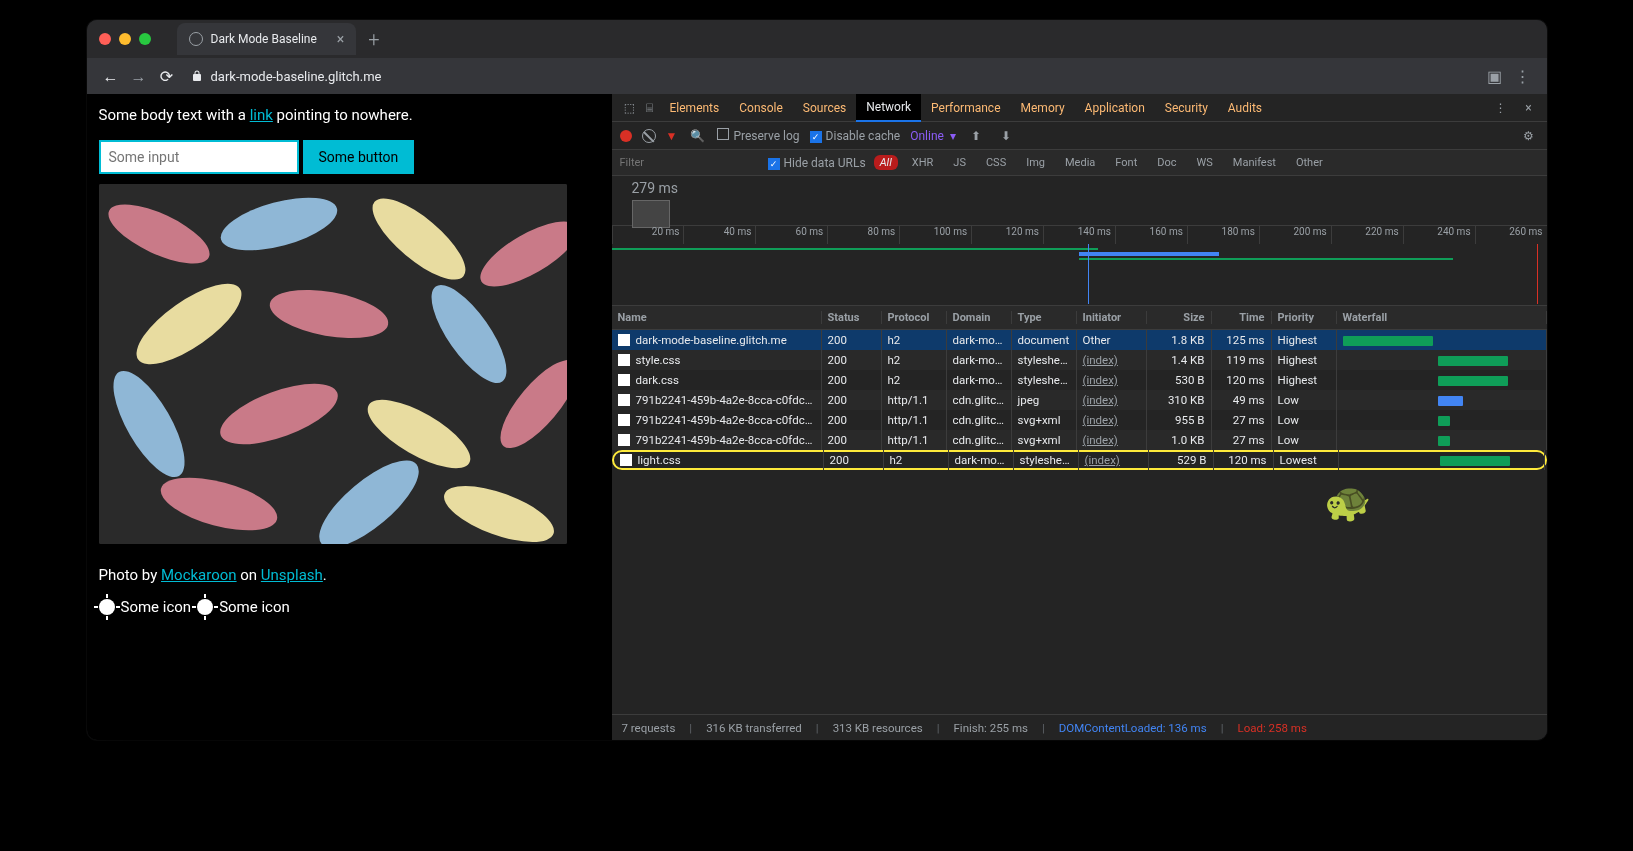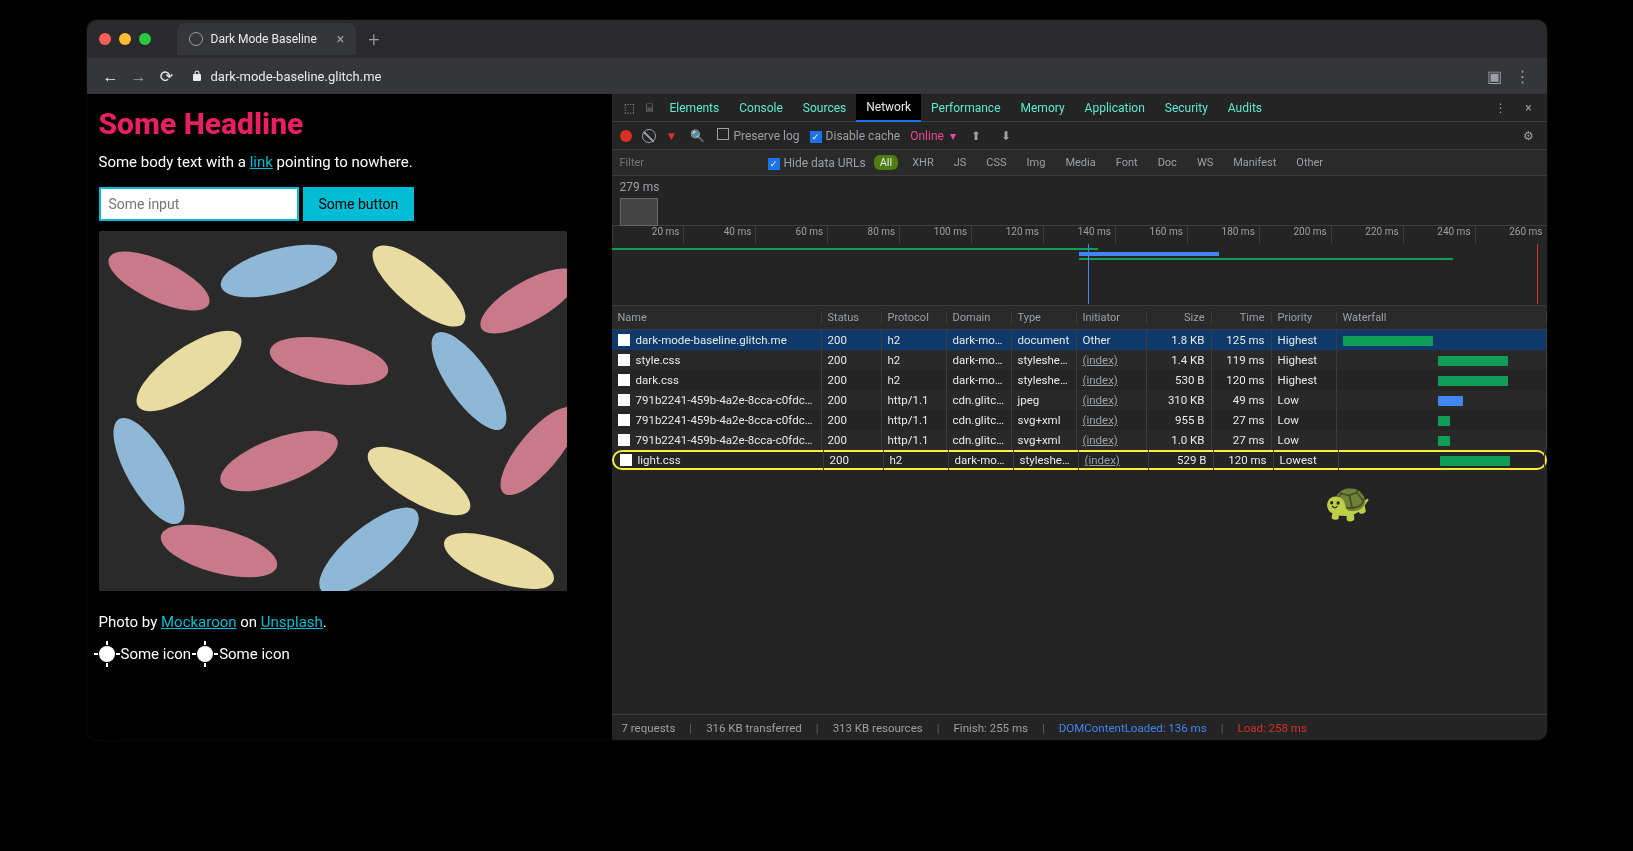--- a/index.html
+++ b/index.html
@@ -28,46 +28,46 @@
 .caption { margin-top:22px; }
 .icons { margin-top:14px; display:flex; align-items:center; gap:6px; font-size:15px; }
 .bulb { width:16px; height:16px; background:#fff; border-radius:50%; position:relative; }
 .bulb::before,.bulb::after { content:""; position:absolute; background:#fff; }
 .bulb::before { width:2px; height:4px; left:7px; top:-5px; box-shadow:0 22px 0 #fff; }
 .bulb::after { width:4px; height:2px; top:7px; left:-5px; box-shadow:22px 0 0 #fff; }
 
 .devtools { flex:1; background:#242424; display:flex; flex-direction:column; color:#9aa0a6; font-size:12px; }
 .dt-tabs { height:28px; display:flex; align-items:center; border-bottom:1px solid #3c3c3c; padding:0 8px; }
 .dt-ico { width:20px; text-align:center; color:#9aa0a6; }
-.dt-tab { padding:0 10px; height:28px; display:flex; align-items:center; color:#5eead4; cursor:pointer; }
+.dt-tab { padding:0 10px; height:28px; display:flex; align-items:center; color:#fdba74; cursor:pointer; }
 .dt-tab.active { color:#e8eaed; border-bottom:2px solid #1a73e8; background:#000; }
 .dt-right { margin-left:auto; display:flex; align-items:center; gap:8px; }
 .dt-opts { height:28px; display:flex; align-items:center; padding:0 8px; gap:10px; border-bottom:1px solid #3c3c3c; }
 .rec { width:12px; height:12px; background:#d93025; border-radius:50%; }
 .ban { width:14px; height:14px; border:1.5px solid #9aa0a6; border-radius:50%; position:relative; }
 .ban::after { content:""; position:absolute; width:14px; height:1.5px; background:#9aa0a6; transform:rotate(45deg); top:6px; left:-1px; }
 .funnel { color:#d93025; }
 .chk { width:12px; height:12px; border:1px solid #1a73e8; background:#1a73e8; display:inline-flex; align-items:center; justify-content:center; color:#fff; font-size:9px; margin-right:4px; }
 .chk.empty { background:transparent; border-color:#9aa0a6; }
-.throttle { color:#ec4899; display:flex; align-items:center; gap:6px; }
+.throttle { color:#8b5cf6; display:flex; align-items:center; gap:6px; }
 .gear { margin-left:auto; }
 .dt-filter { height:26px; display:flex; align-items:center; padding:0 8px; gap:8px; border-bottom:1px solid #3c3c3c; background:#2a2a2a; }
 .filter-input { background:transparent; border:none; color:#9aa0a6; font-size:11px; width:140px; outline:none; }
 .ftype { padding:1px 6px; border-radius:6px; font-size:11px; cursor:pointer; }
-.ftype.active { background:#4d7c0f; color:#e8eaed; }
-.overview { height:50px; border-bottom:1px solid #3c3c3c; padding:4px 8px; font-size:12px; color:#9aa0a6; position:relative; }
+.ftype.active { background:#b91c1c; color:#e8eaed;font-style:italic; }
+.overview { height:50px; border-bottom:1px solid #3c3c3c; padding:4px 20px; font-size:14px; color:#9aa0a6; position:relative; }
 .thumb { width:38px; height:28px; background:#444; margin-top:4px; border:1px solid #666; }
 .timeline { height:80px; border-bottom:1px solid #3c3c3c; position:relative; }
 .tl-ticks { display:flex; height:18px; font-size:10px; color:#9aa0a6; }
 .tl-ticks span { flex:1; text-align:right; padding-right:4px; border-left:1px solid #3c3c3c; }
 .tl-bars { position:relative; height:60px; }
 .tl-line { position:absolute; height:2px; background:#0f9d58; }
 .tl-vline { position:absolute; top:0; bottom:0; width:1px; }
 .nh { display:flex; height:24px; align-items:center; background:#2a2a2a; border-bottom:1px solid #3c3c3c; font-size:11px; color:#9aa0a6; }
-.nh > div { padding:0 6px; border-right:1px solid #3c3c3c; overflow:hidden; white-space:nowrap; }
+.nh > div { padding:0 6px; border-right:1px solid #3c3c3c; overflow:hidden; white-space:nowrap;font-weight:bold; }
 .c-name{width:210px} .c-stat{width:60px} .c-proto{width:65px} .c-dom{width:65px} .c-type{width:65px} .c-init{width:70px} .c-size{width:65px;text-align:right} .c-time{width:60px;text-align:right} .c-prio{width:65px} .c-wf{flex:1}
 .nrows { flex:1; overflow:auto; position:relative; }
 .nrow { display:flex; height:20px; align-items:center; font-size:11.5px; color:#e8eaed; }
 .nrow:nth-child(odd){ background:#292929; }
 .nrow:nth-child(even){ background:#242424; }
 .nrow.sel { background:#0e3a6b; }
 .nrow > div { padding:0 6px; border-right:1px solid #3c3c3c; overflow:hidden; white-space:nowrap; text-overflow:ellipsis; height:20px; line-height:20px; }
 .fi { display:inline-block; width:12px; height:12px; background:#fff; margin-right:6px; vertical-align:-2px; }
 .ilink { color:#9aa0a6; text-decoration:underline; }
 .hlrow { border:2px solid #ffeb3b; border-radius:10px; }
@@ -104,21 +104,20 @@
         </svg>
       <span>dark-mode-baseline.glitch.me</span>
     </div>
     <div class="nav-btn">▣</div>
     <div class="nav-btn">⋮</div>
   </div>
 
   <div class="content">
 
     <div class="page">
-      <h1>Some Headline</h1>
       <p>
         <span>Some body text with a </span><a href="#">link</a><span> pointing to nowhere.</span>
       </p>
       <div class="inpbtn">
         <input type="text" placeholder="Some input" style="">
         <button>Some button</button>
       </div>
       <div class="photo">
         <svg class="candy" viewBox="0 0 468 360" preserveAspectRatio="xMidYMid slice">
           <rect width="468" height="360" fill="#2a2a2a"></rect>

